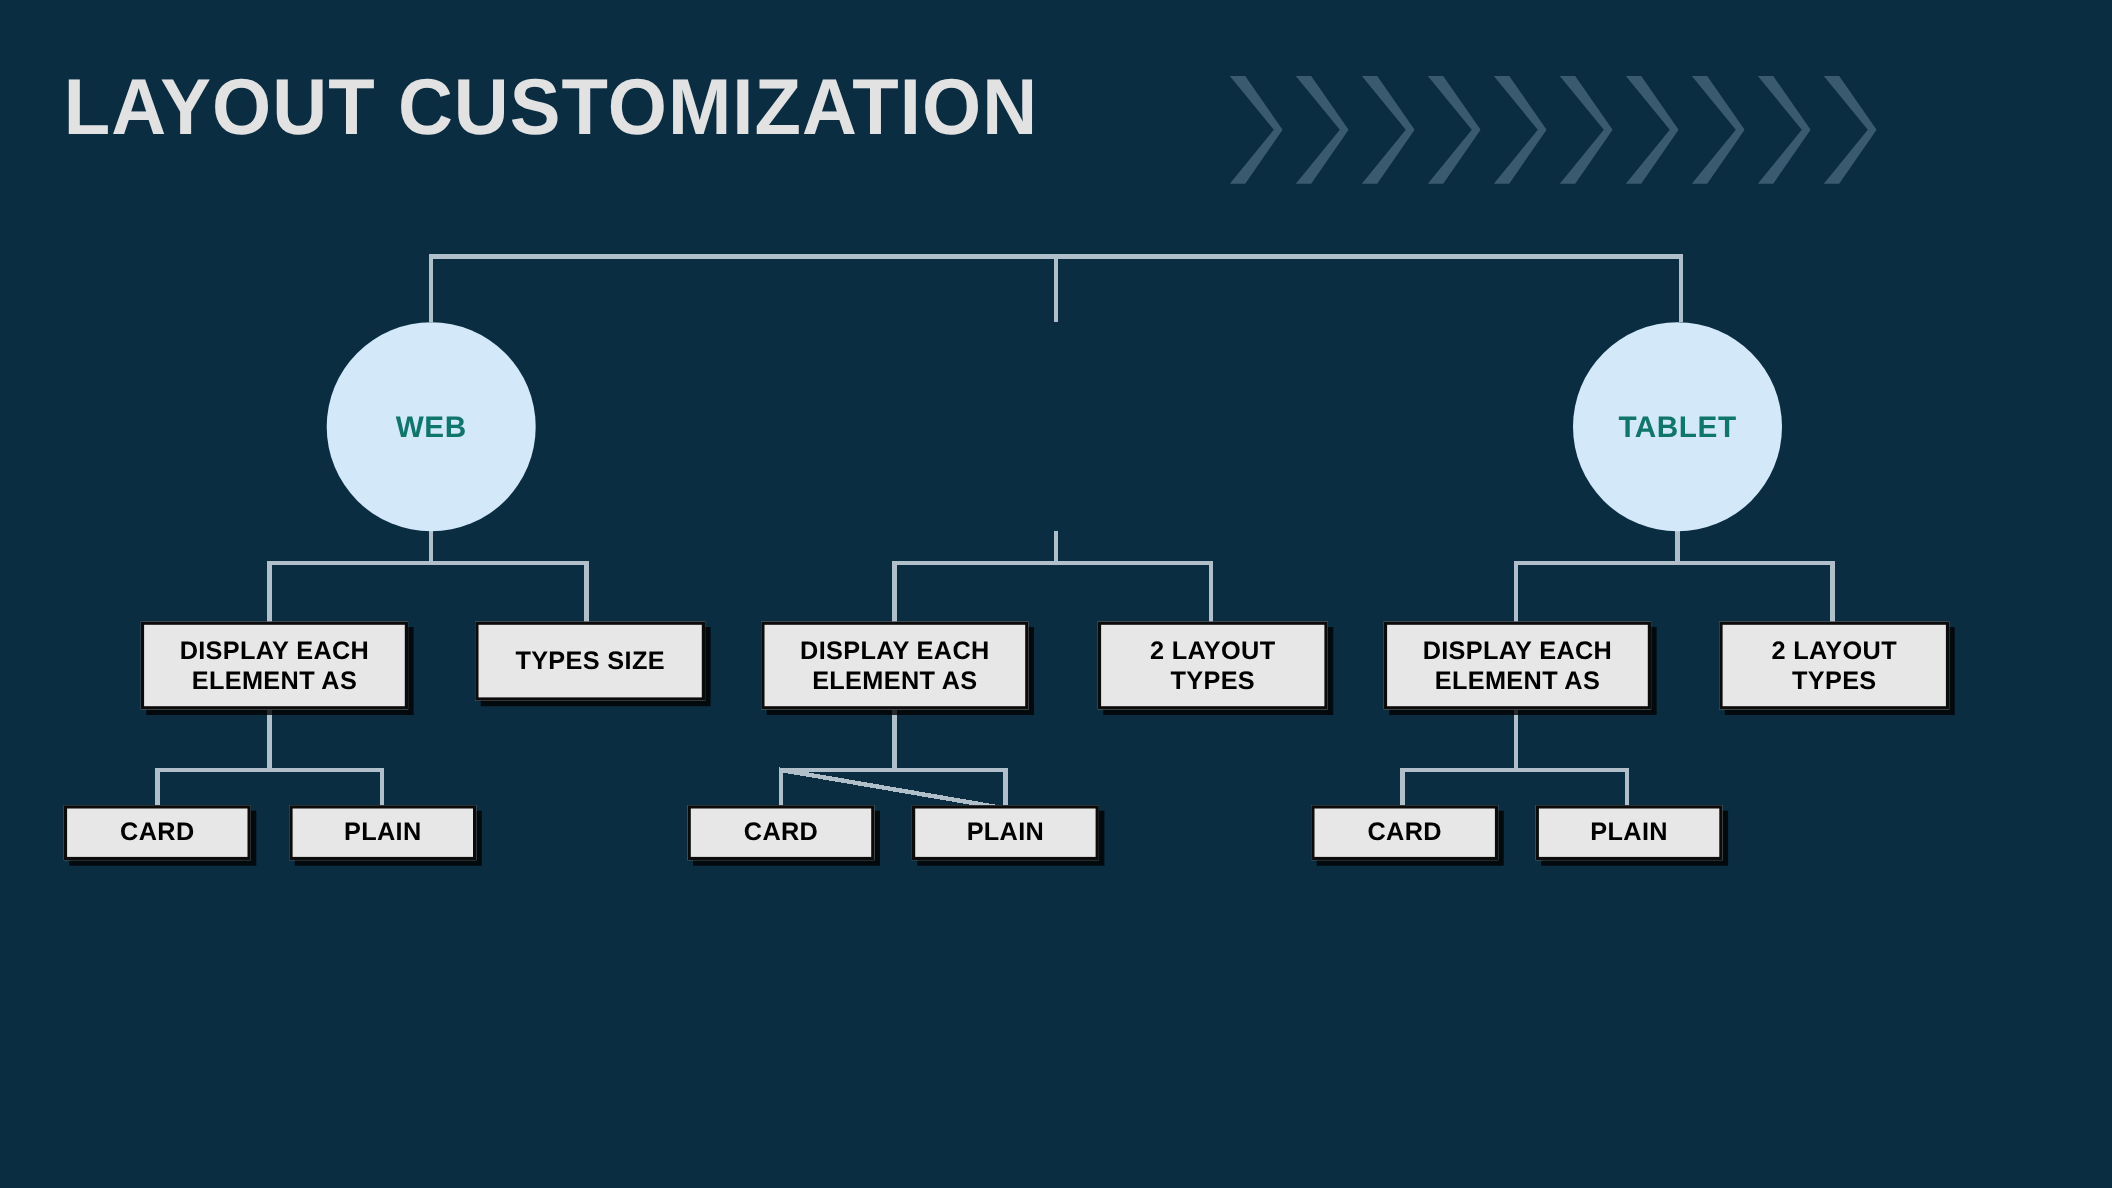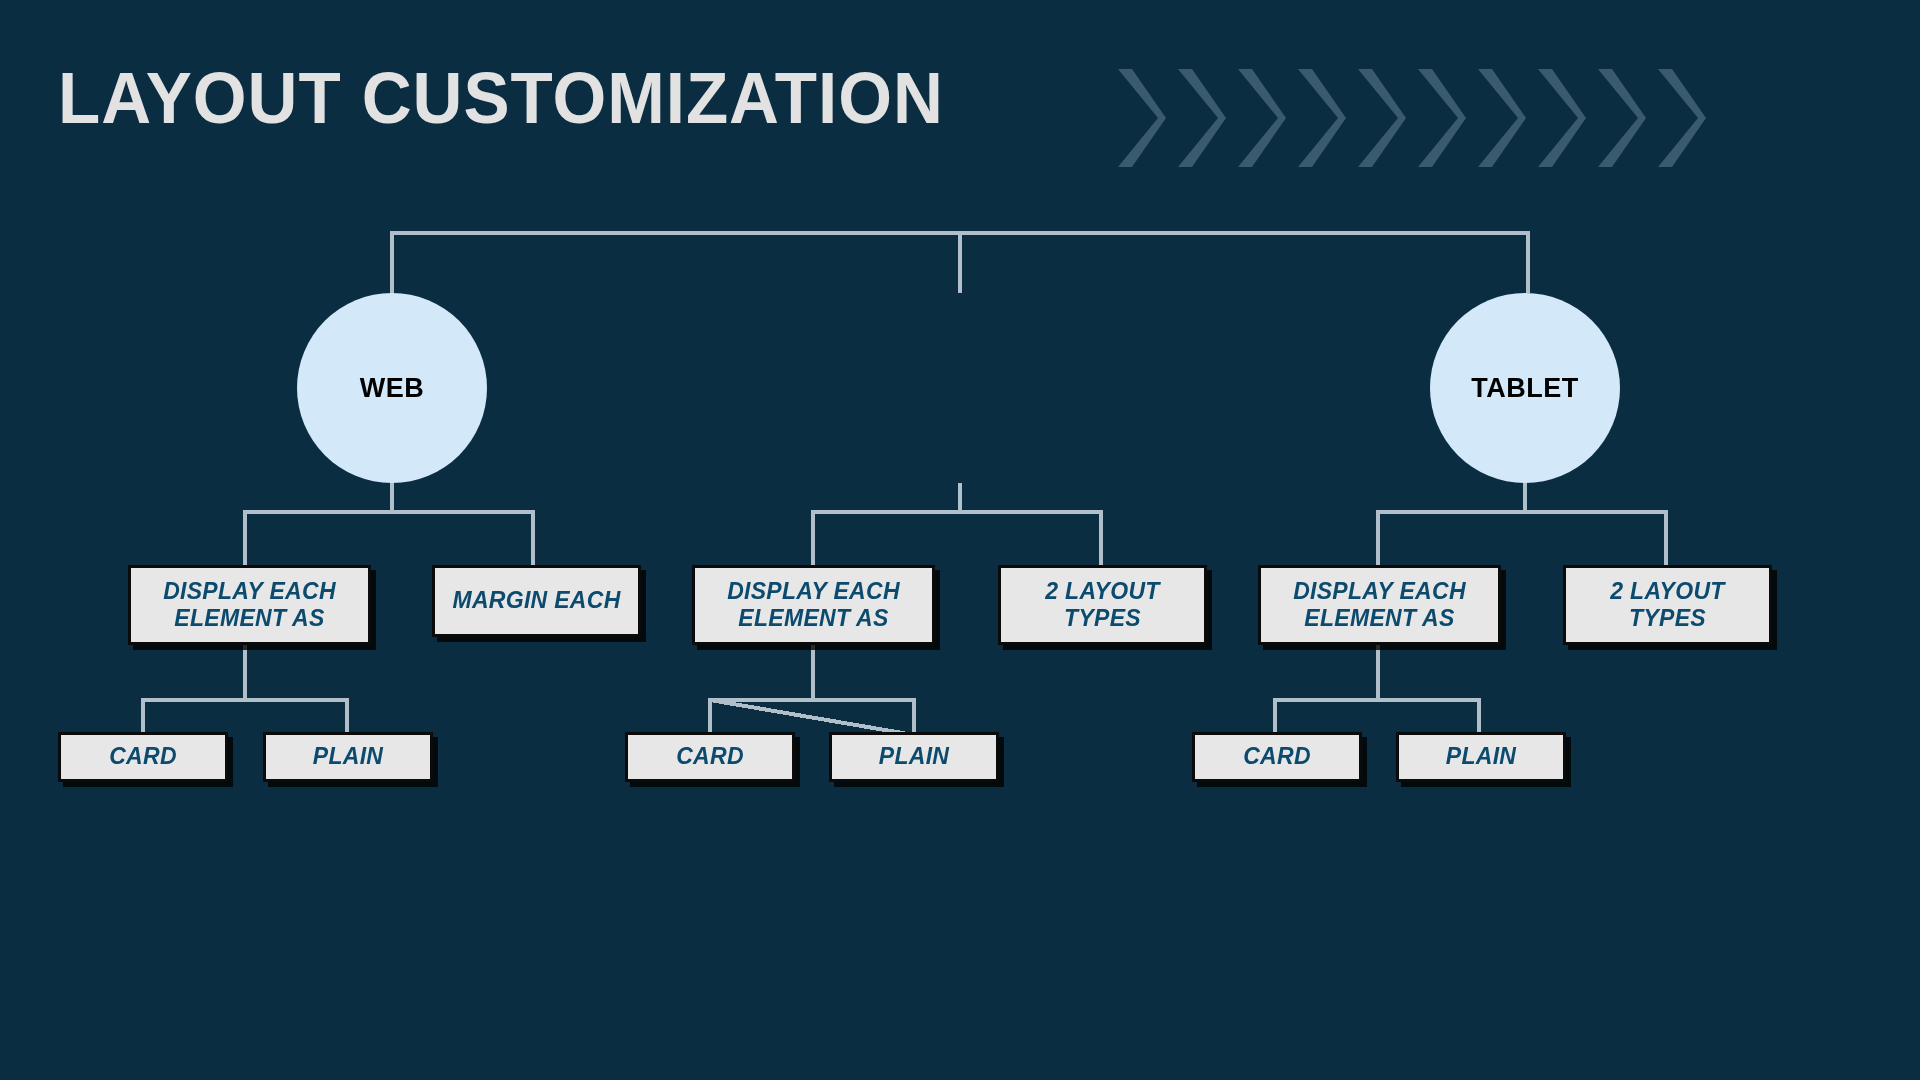--- a/index.html
+++ b/index.html
@@ -36,39 +36,38 @@
 
   
   .circle {
     position:absolute;
     width:190px; height:190px;
     border-radius:50%;
     background:#d3e9fa;
     display:flex; align-items:center; justify-content:center;
   }
   .circle span {
-    font-size:27px; font-weight:bold; color:#000000;
+    font-size:27px; font-weight:bold; color:#0f766e;
     letter-spacing:0.5px;
   }
 
   
   .box {
     position:absolute;
     background:#e7e7e7;
     border:3px solid #0b0b0b;
     box-shadow:5px 5px 0 rgba(0,0,0,0.78);
     display:flex; align-items:center; justify-content:center;
     text-align:center;
     padding:4px 6px;
   }
   .box span {
     font-size:23px; font-weight:bold;
-    color:#0c4a6e; line-height:1.18;
+    color:#000000; line-height:1.18;
     letter-spacing:0.3px;
-    font-style:italic;
   }
   .box.small span { font-size:23px; }
   .box.leaf span { font-size:23px; }
 </style>
 </head>
 <body>
 
 <div id="stage">
 
   <div id="title">LAYOUT CUSTOMIZATION</div>
@@ -137,21 +136,21 @@
     <span>WEB</span>
   </div>
   <div class="circle" style="left:1430px; top:293px;">
     <span>TABLET</span>
   </div>
 
   <div class="box" style="left:128px; top:565px; width:243px; height:80px;">
     <span><span>DISPLAY EACH</span><br><span>ELEMENT AS</span></span>
   </div>
   <div class="box small" style="left:432px; top:565px; width:209px; height:72px;">
-    <span>MARGIN EACH</span>
+    <span>TYPES SIZE</span>
   </div>
   <div class="box leaf" style="left:58px; top:732px; width:170px; height:50px;">
     <span>CARD</span>
   </div>
   <div class="box leaf" style="left:263px; top:732px; width:170px; height:50px;">
     <span>PLAIN</span>
   </div>
 
   <div class="box" style="left:692px; top:565px; width:243px; height:80px;">
     <span><span>DISPLAY EACH</span><br><span>ELEMENT AS</span></span>

